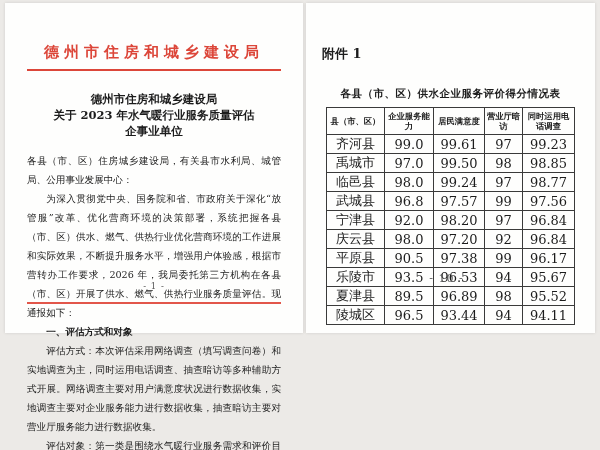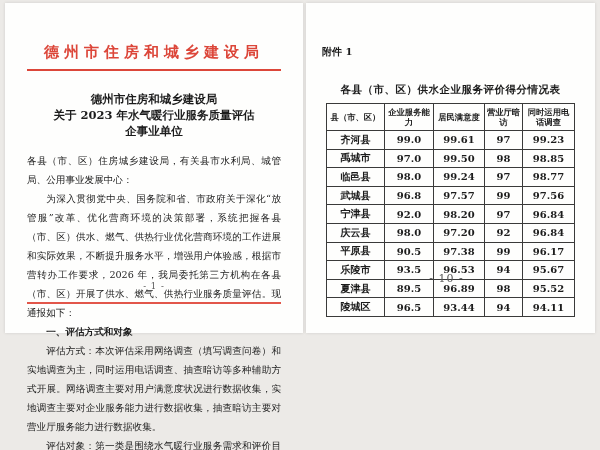--- a/index.html
+++ b/index.html
@@ -56,21 +56,21 @@
   }
   .footer-rule {
     position:absolute; bottom:29px; left:22px; right:22px;
     border-top:2px solid #e2564a;
   }
 
   
   .attachment {
     margin:42px 0 16px 16px;
     font-weight:bold;
-    font-size:10px;
+    font-size:13px;
   }
   .table-title {
     margin-top:24px;
     text-align:center;
     font-weight:bold;
     font-size:10.5px;
     letter-spacing:0.5px;
   }
   table.score-table {
     margin:6px auto 0;
@@ -86,22 +86,21 @@
     overflow:hidden;
   }
   table.score-table th {
     height:26px;
     font-size:8.3px;
     font-weight:bold;
     line-height:10px;
   }
   table.score-table td {
     height:17.6px;
-    font-size:10px;
-    font-weight:bold;
+    font-size:13px;
   }
   .footer-num-right { position:absolute; bottom:48px; left:0; right:8px;
     text-align:center; font-size:11px; color:#5a5a5a; letter-spacing:1px; }
 </style>
 </head>
 <body>
 
 <div class="spread">
 
   <div class="page page-left">

